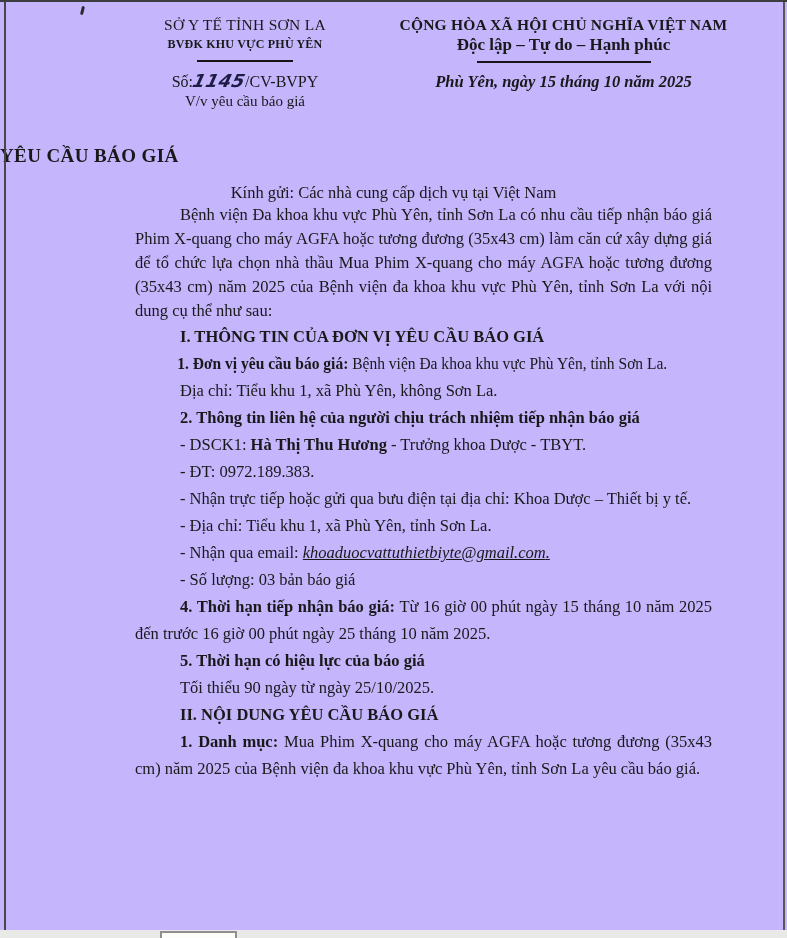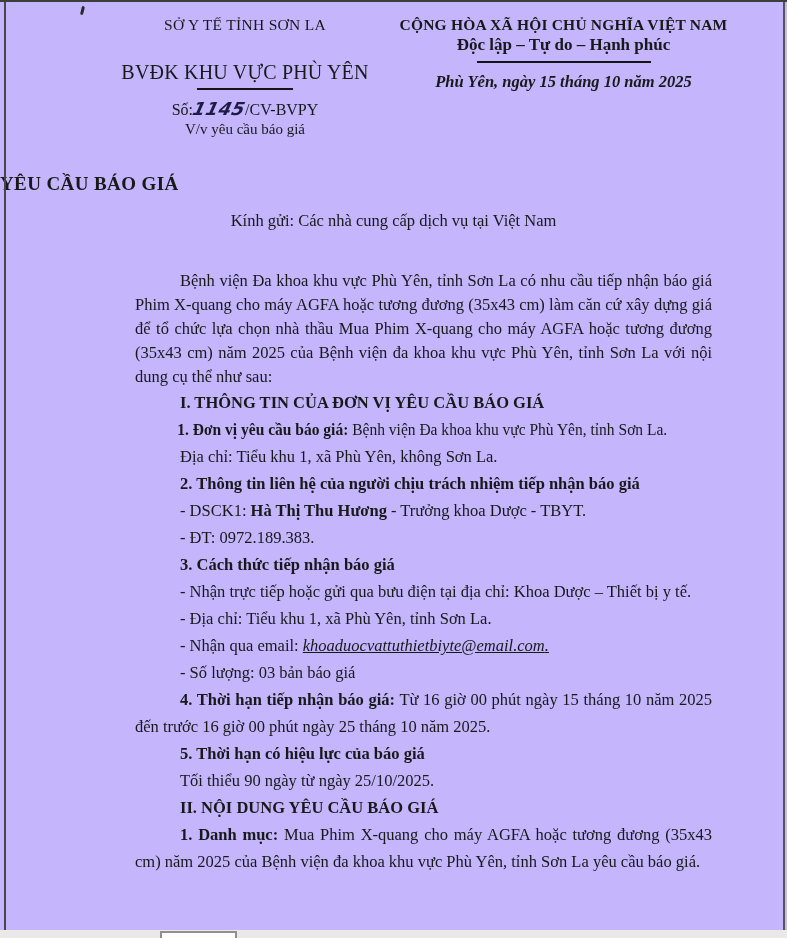--- a/index.html
+++ b/index.html
@@ -9,34 +9,34 @@
         border-top:2px solid #3d3d3d;box-sizing:border-box;}
   .edge-left{position:absolute;left:4px;top:0;width:2px;height:928px;background:#474747;}
   .edge-right-dark{position:absolute;right:2px;top:0;width:2px;height:930px;background:#565656;}
   .edge-right-light{position:absolute;right:7px;top:0;width:1px;height:930px;background:#c6c6c4;}
   .artifact{position:absolute;left:81px;top:4px;width:3px;height:9px;background:#2b2b2b;
             border-radius:2px;transform:rotate(14deg);}
   .doc-header{display:flex;padding:13px 0 0 95px;}
   .col-left{flex:0 0 300px;text-align:center;}
   .col-right{flex:1;text-align:center;padding-right:55px;}
   .org-top{font-size:15.5px;line-height:19px;letter-spacing:.3px;}
-  .org-name{font-size:20px;font-weight:normal;line-height:20px;letter-spacing:.2px;margin-top:28px;}
+  .org-name{font-size:12px;font-weight:bold;line-height:20px;letter-spacing:.2px;}
   .motto1{font-size:15.5px;font-weight:bold;line-height:19px;letter-spacing:.2px;}
   .motto2{font-size:17px;font-weight:bold;line-height:21px;}
   .rule{border-top:2px solid #151515;margin:6px auto 9px;}
   .rule-left{width:96px;}
   .rule-right{width:174px;}
   .doc-number{font-size:16px;line-height:20px;}
   .handwritten{display:inline-block;font-family:"DejaVu Sans",sans-serif;font-size:18px;
                font-style:italic;font-weight:bold;transform:skewX(-14deg);letter-spacing:.5px;}
   .doc-subject{font-size:15px;line-height:19px;}
   .place-date{font-size:16.5px;font-weight:bold;font-style:italic;margin-top:5px;}
   .doc-title{font-size:19px;font-weight:bold;text-align:left;margin:34px 0 0;letter-spacing:.4px;}
   .salutation{font-size:16.5px;text-align:center;margin-top:16px;}
-  .body{margin-top:38px;padding:0 75px 0 135px;font-size:16.5px;}
+  .body{padding:0 75px 0 135px;font-size:16.5px;}
   .para{margin:0;text-indent:45px;text-align:justify;line-height:27px;}
   .intro{line-height:24px;}
   .bold{font-weight:bold;}
   .condensed{white-space:nowrap;transform:scaleX(.94);transform-origin:0 50%;text-align:left;}
   .email{font-style:italic;text-decoration:underline;}
   .bottom-strip{position:absolute;left:0;bottom:0;width:787px;height:8px;background:#e9e9e7;}
   .partial-box{position:absolute;left:160px;top:1px;width:77px;height:10px;background:#fdfdfc;
                border:2px solid #8f8f8f;box-sizing:border-box;}
 </style>
 </head>
@@ -72,24 +72,23 @@
       <p class="para intro">Bệnh viện Đa khoa khu vực Phù Yên, tỉnh Sơn La có nhu cầu tiếp nhận báo giá Phim X-quang cho máy AGFA hoặc tương đương (35x43 cm) làm căn cứ xây dựng giá để tổ chức lựa chọn nhà thầu Mua Phim X-quang cho máy AGFA hoặc tương đương (35x43 cm) năm 2025 của Bệnh viện đa khoa khu vực Phù Yên, tỉnh Sơn La với nội dung cụ thể như sau:</p>
 
       <p class="para bold">I. THÔNG TIN CỦA ĐƠN VỊ YÊU CẦU BÁO GIÁ</p>
       <p class="para condensed"><span class="bold">1. Đơn vị yêu cầu báo giá:</span><span> Bệnh viện Đa khoa khu vực Phù Yên, tỉnh Sơn La.</span></p>
       <p class="para">Địa chỉ: Tiểu khu 1, xã Phù Yên, không Sơn La.</p>
 
       <p class="para bold">2. Thông tin liên hệ của người chịu trách nhiệm tiếp nhận báo giá</p>
       <p class="para"><span>- DSCK1: </span><span class="bold">Hà Thị Thu Hương</span><span> - Trưởng khoa Dược - TBYT.</span></p>
       <p class="para">- ĐT: 0972.189.383.</p>
 
-      <p class="para bold">3. Cách thức tiếp nhận báo giá</p>
       <p class="para">- Nhận trực tiếp hoặc gửi qua bưu điện tại địa chỉ: Khoa Dược – Thiết bị y tế.</p>
       <p class="para">- Địa chỉ: Tiểu khu 1, xã Phù Yên, tỉnh Sơn La.</p>
-      <p class="para"><span>- Nhận qua email: </span><span class="email">khoaduocvattuthietbiyte@email.com</span><span class="email">.</span></p>
+      <p class="para"><span>- Nhận qua email: </span><span class="email">khoaduocvattuthietbiyte@gmail.com</span><span class="email">.</span></p>
       <p class="para">- Số lượng: 03 bản báo giá</p>
 
       <p class="para"><span class="bold">4. Thời hạn tiếp nhận báo giá:</span><span> Từ 16 giờ 00 phút ngày 15 tháng 10 năm 2025 đến trước 16 giờ 00 phút ngày 25 tháng 10 năm 2025.</span></p>
 
       <p class="para bold">5. Thời hạn có hiệu lực của báo giá</p>
       <p class="para">Tối thiểu 90 ngày từ ngày 25/10/2025.</p>
 
       <p class="para bold">II. NỘI DUNG YÊU CẦU BÁO GIÁ</p>
       <p class="para"><span class="bold">1. Danh mục:</span><span> Mua Phim X-quang cho máy AGFA hoặc tương đương (35x43 cm) năm 2025 của Bệnh viện đa khoa khu vực Phù Yên, tỉnh Sơn La yêu cầu báo giá.</span></p>
     </div>

